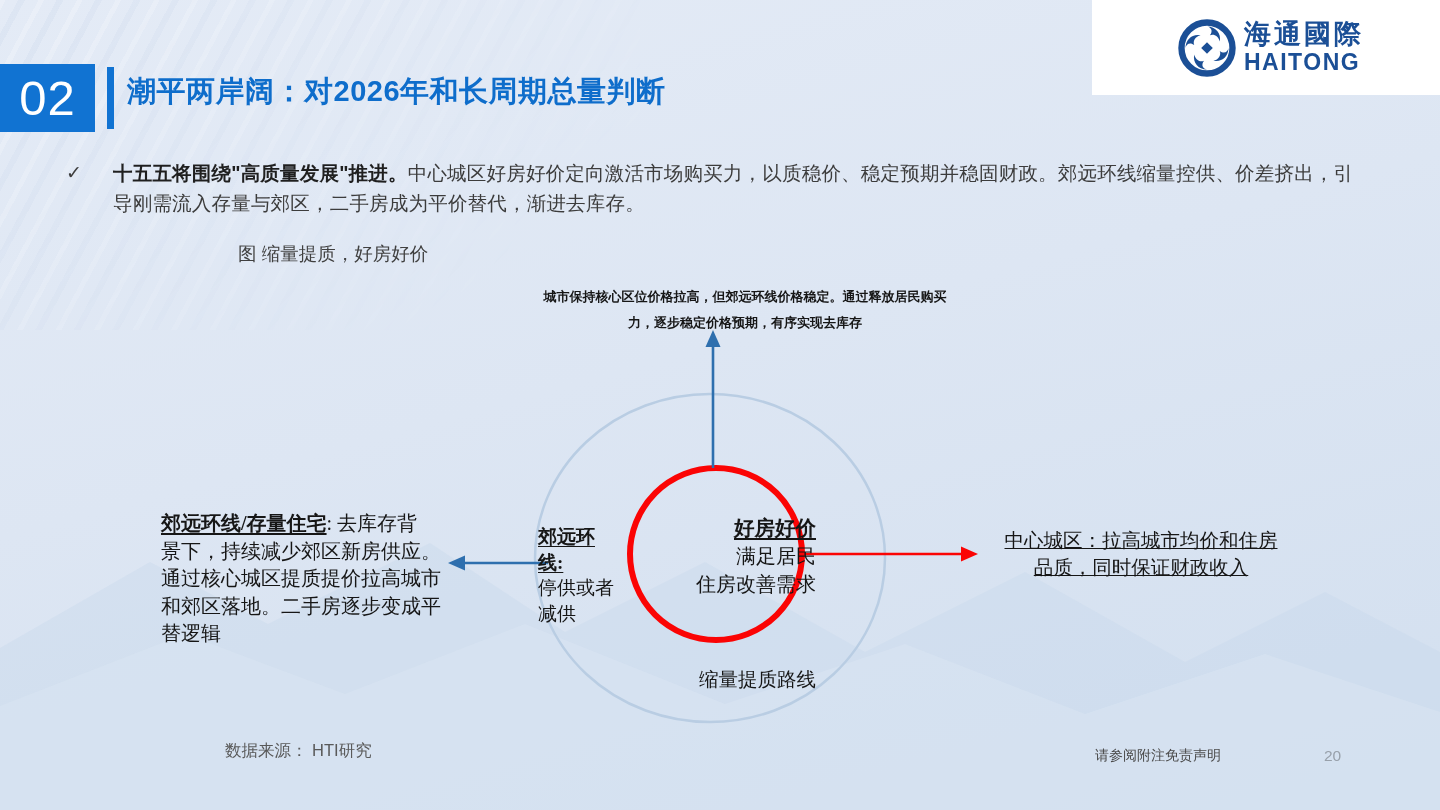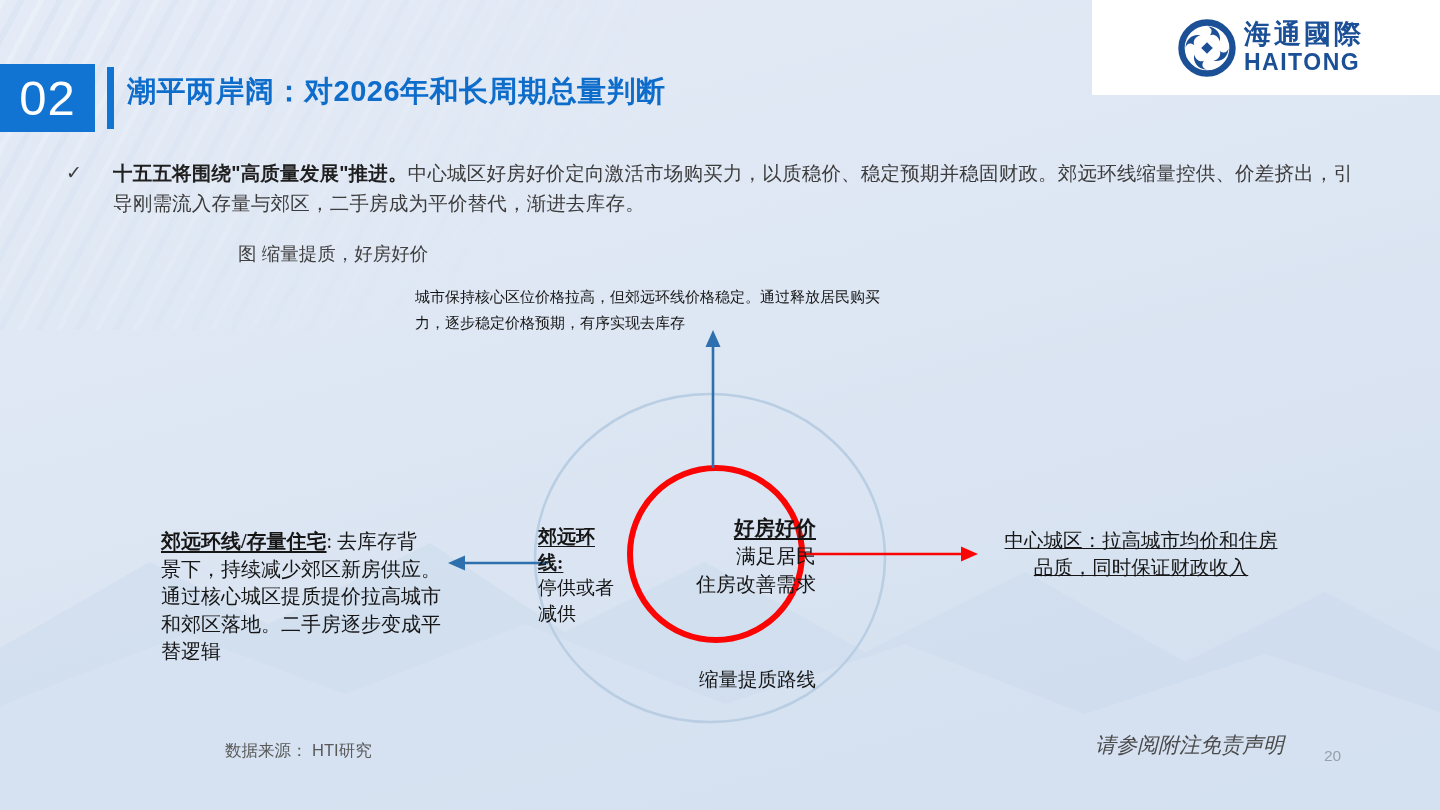--- a/index.html
+++ b/index.html
@@ -37,30 +37,30 @@
   .check{position:absolute;left:66px;top:161px;font-size:19px;font-weight:700;color:#3d3d3d;}
   .bullet{
     position:absolute;left:113px;top:159px;width:1252px;margin:0;
     font-size:19.5px;line-height:29.5px;color:#3c3c3c;letter-spacing:.2px;
   }
   .bullet b{color:#1f1f1f;}
   .fig-caption{position:absolute;left:238px;top:241px;font-size:18.5px;font-weight:500;color:#404040;}
   
   .dg{position:absolute;color:var(--text-dark,#1c1c1c);font-family:"Liberation Serif","DejaVu Serif",serif;}
   .dg .u{font-weight:700;text-decoration:underline;text-underline-offset:3px;}
-  .top-note{left:415px;top:284px;width:660px;font-size:15px;line-height:26px;}
+  .top-note{left:415px;top:284px;width:660px;text-align:center;font-size:13px;line-height:26px;font-weight:bold;}
   .center-note{left:628px;top:514px;width:188px;text-align:right;font-size:20px;line-height:28px;}
   .center-note .u{font-size:20.5px;}
   .side-label{left:538px;top:524px;width:96px;font-size:19px;line-height:25.5px;}
-  .left-note{left:161px;top:528px;font-size:20px;line-height:27.5px;white-space:nowrap;}
+  .left-note{left:161px;top:510px;font-size:20px;line-height:27.5px;white-space:nowrap;}
   .right-note{left:985px;top:527px;width:312px;text-align:center;font-size:19.5px;line-height:27px;white-space:nowrap;text-decoration:underline;}
   .bottom-label{left:620px;top:666px;width:196px;text-align:right;font-size:19.5px;}
   
   .src{position:absolute;left:225px;top:740px;font-size:16.5px;color:var(--footer-gray,#595959);}
-  .disclaimer{position:absolute;left:1095px;top:731px;font-size:21px;color:#4a4a4a;font-style:italic;}
+  .disclaimer{position:absolute;left:1095px;top:747px;font-size:14px;color:#4a4a4a;}
   .pagenum{position:absolute;left:1324px;top:747px;font-size:15.5px;color:var(--page-gray,#98a0aa);}
   svg{display:block;}
   .diagram-svg{position:absolute;left:0;top:0;pointer-events:none;}
 </style>
 </head>
 <body>
 
 <div class="slide">
 
   <div class="streaks"></div>

